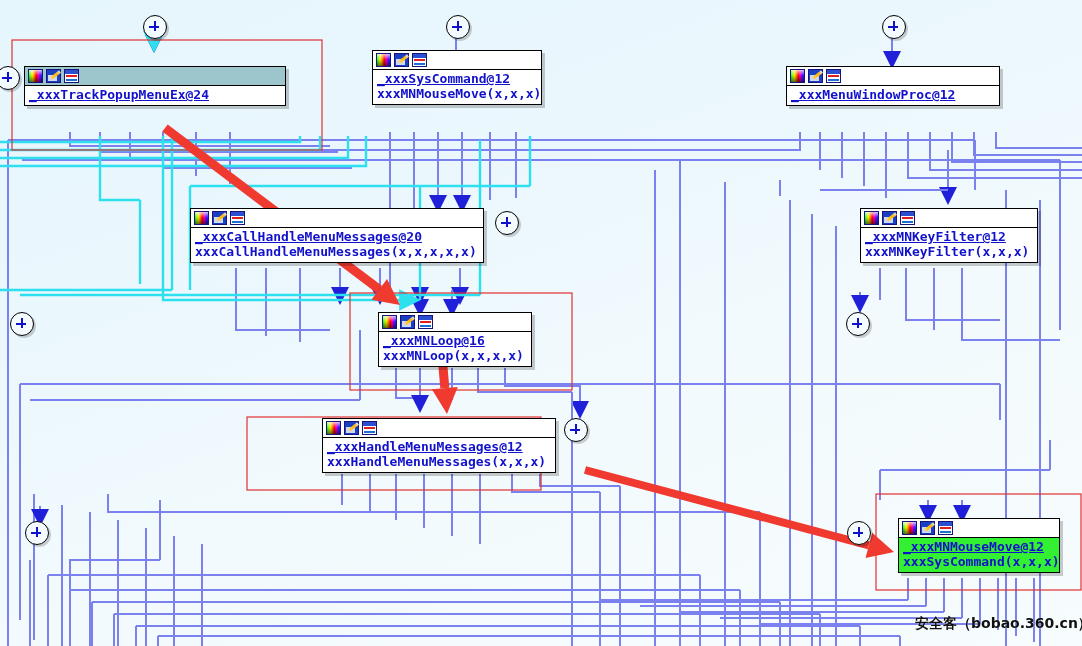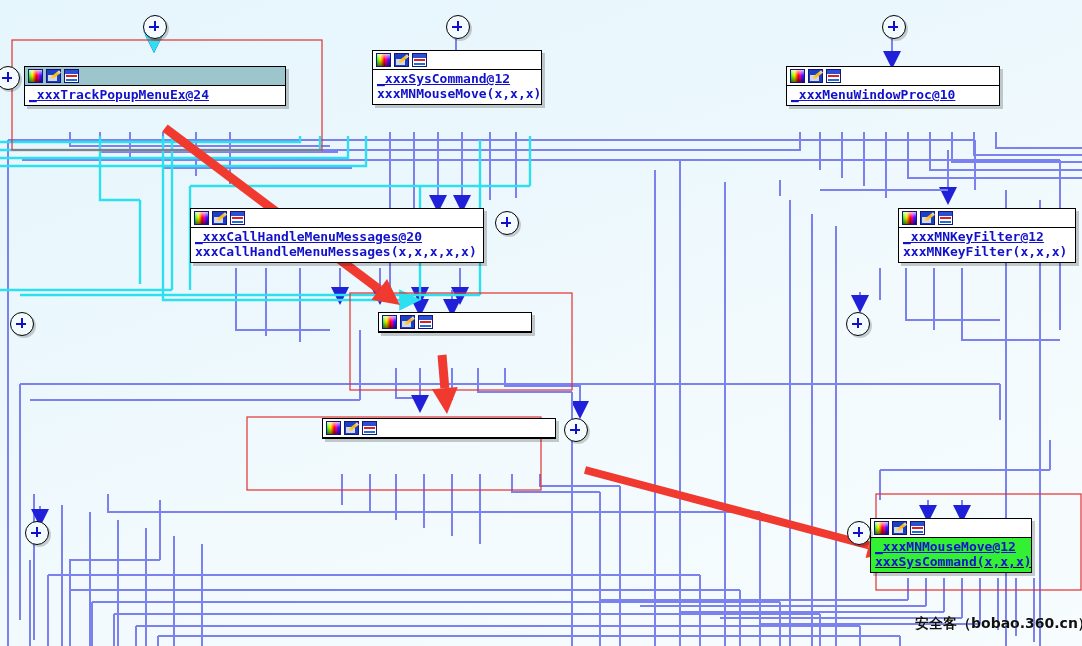--- a/index.html
+++ b/index.html
@@ -306,60 +306,68 @@
           <div class="ln">xxxMNMouseMove(x,x,x)</div>
         </div>
       </div>
       <div class="node" style="left: 786px; top: 66px; width: 212px;">
         <div class="hdr">
           <span class="ico ico-palette"></span>
           <span class="ico ico-pencil"></span>
           <span class="ico ico-window"></span>
         </div>
         <div class="body">
-          <div class="ln u">_xxxMenuWindowProc@10</div>
+          <div class="ln u">_xxxMenuWindowProc@12</div>
         </div>
       </div>
       <div class="node" style="left: 190px; top: 208px; width: 292px;">
         <div class="hdr">
           <span class="ico ico-palette"></span>
           <span class="ico ico-pencil"></span>
           <span class="ico ico-window"></span>
         </div>
         <div class="body">
           <div class="ln u">_xxxCallHandleMenuMessages@20</div>
           <div class="ln">xxxCallHandleMenuMessages(x,x,x,x,x)</div>
         </div>
       </div>
-      <div class="node" style="left: 860px; top: 208px; width: 176px; margin-left: 38px;">
+      <div class="node" style="left: 860px; top: 208px; width: 176px;">
         <div class="hdr">
           <span class="ico ico-palette"></span>
           <span class="ico ico-pencil"></span>
           <span class="ico ico-window"></span>
         </div>
         <div class="body">
           <div class="ln u">_xxxMNKeyFilter@12</div>
           <div class="ln">xxxMNKeyFilter(x,x,x)</div>
         </div>
       </div>
       <div class="node" style="left: 378px; top: 312px; width: 152px;">
         <div class="hdr">
           <span class="ico ico-palette"></span>
           <span class="ico ico-pencil"></span>
           <span class="ico ico-window"></span>
         </div>
+        <div class="body">
+          <div class="ln u">_xxxMNLoop@16</div>
+          <div class="ln">xxxMNLoop(x,x,x,x)</div>
+        </div>
       </div>
       <div class="node" style="left: 322px; top: 418px; width: 232px;">
         <div class="hdr">
           <span class="ico ico-palette"></span>
           <span class="ico ico-pencil"></span>
           <span class="ico ico-window"></span>
         </div>
-      </div>
-      <div class="node green" style="left: 870px; top: 518px; width: 160px; text-decoration: underline;">
+        <div class="body">
+          <div class="ln u">_xxxHandleMenuMessages@12</div>
+          <div class="ln">xxxHandleMenuMessages(x,x,x)</div>
+        </div>
+      </div>
+      <div class="node green" style="left: 898px; top: 518px; width: 160px;">
         <div class="hdr">
           <span class="ico ico-palette"></span>
           <span class="ico ico-pencil"></span>
           <span class="ico ico-window"></span>
         </div>
         <div class="body">
           <div class="ln u">_xxxMNMouseMove@12</div>
           <div class="ln">xxxSysCommand(x,x,x)</div>
         </div>
       </div>

